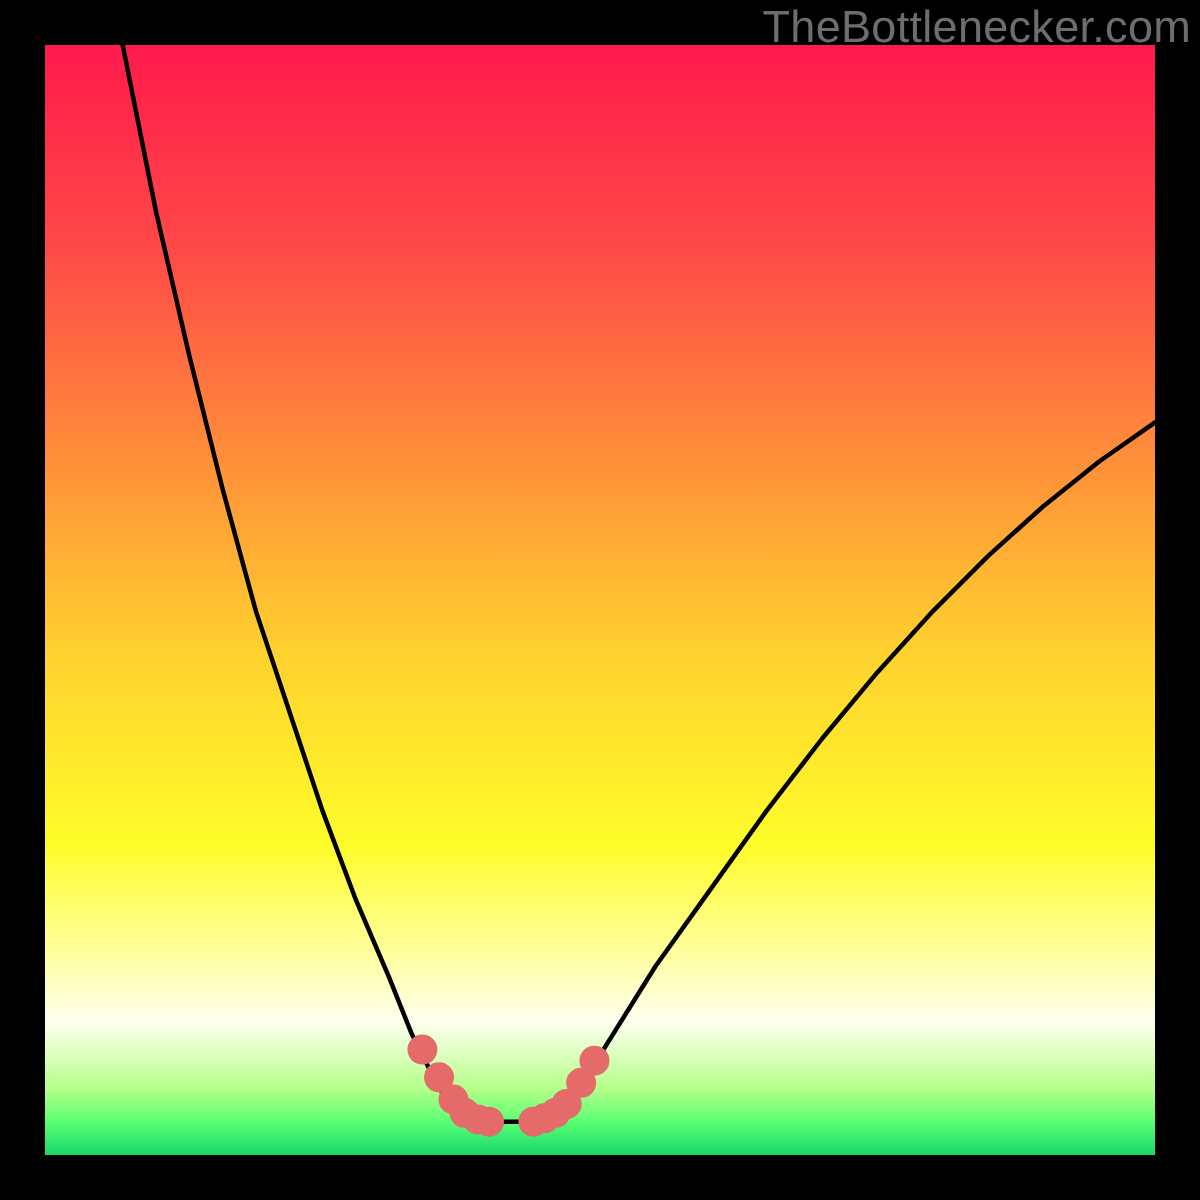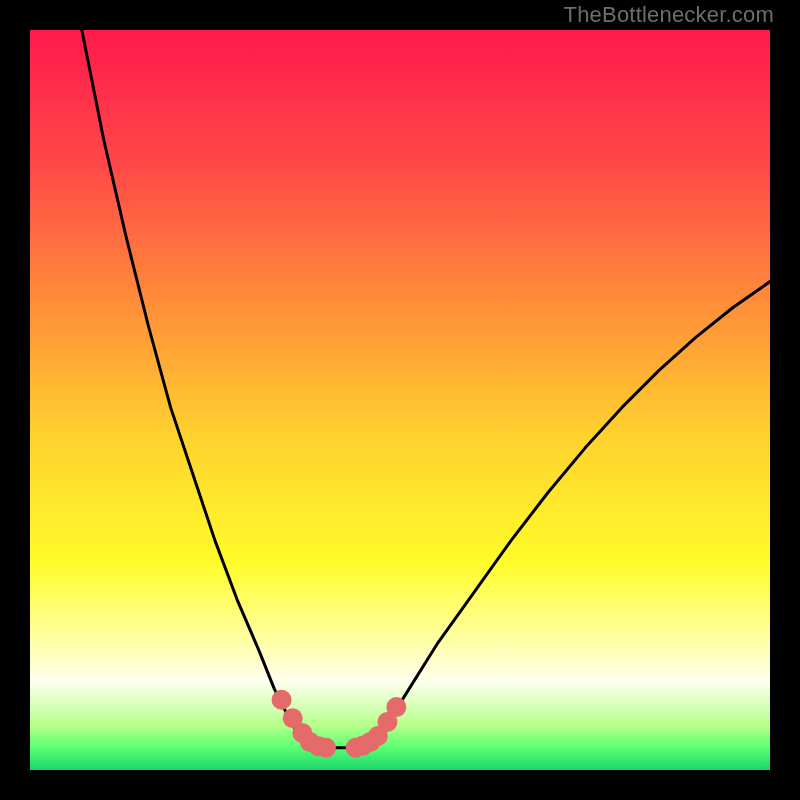--- a/index.html
+++ b/index.html
@@ -15,23 +15,23 @@
     position: absolute;
     left: 0;
     top: 0;
     width: 800px;
     height: 800px;
     background: #000;
   }
   .watermark {
     position: absolute;
     top: 2px;
-    right: 26px;
+    right: 6px;
     color: #6d6d6d;
-    font-size: 22px;
+    font-size: 30px;
     font-weight: 500;
     letter-spacing: 0.2px;
     z-index: 10;
   }
   svg.plot {
     position: absolute;
     left: 0;
     top: 0;
   }
 </style>

